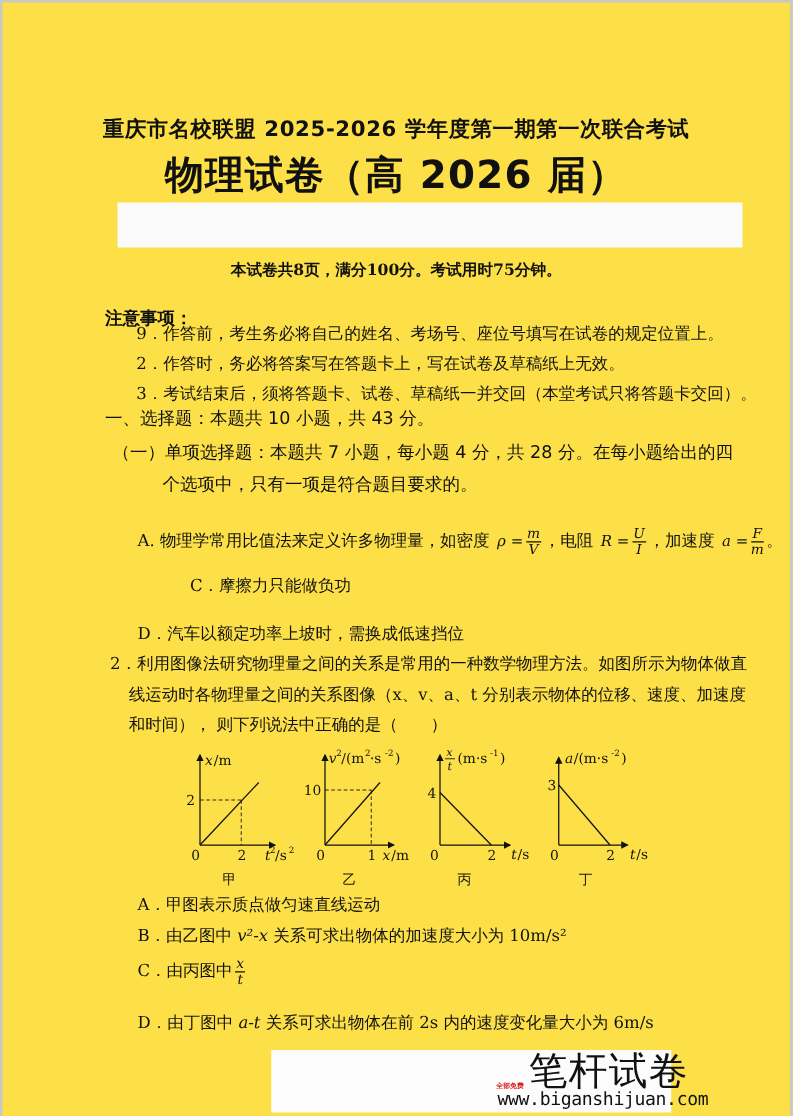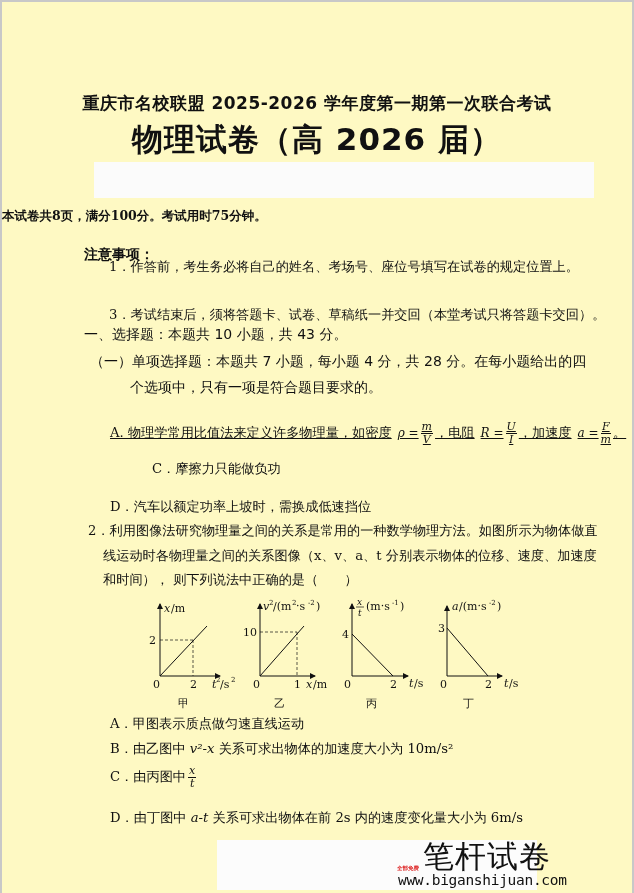--- a/index.html
+++ b/index.html
@@ -1,23 +1,23 @@
 <!DOCTYPE html>
 <html><head>
 <meta charset="utf-8">
 <style>
   * { box-sizing: border-box; margin: 0; padding: 0; }
   html, body { width: 634px; height: 893px; background: #c8c8c8; overflow: hidden; }
   body { position: relative; font-family: "DejaVu Serif", "Liberation Serif", serif; color: #111; }
-  .page { position: absolute; left: 2px; top: 2px; width: 630px; height: 891px; background: #fef9c3; }
+  .page { position: absolute; left: 2px; top: 2px; width: 630px; height: 891px; background: #fde047; }
   .abs { position: absolute; white-space: nowrap; }
   .subtitle { top: 90px; left: 0; width: 630px; text-align: center; font-family: "DejaVu Sans", sans-serif; font-size: 17px; font-weight: bold; letter-spacing: 0.5px; }
   .title { top: 117px; left: 0; width: 630px; text-align: center; font-family: "DejaVu Sans", sans-serif; font-size: 31px; font-weight: bold; letter-spacing: 1px; }
   .grey-band { position: absolute; left: 92px; top: 160px; width: 500px; height: 36px; background: #fbfbfb; }
-  .info { top: 206px; left: 0; width: 630px; text-align: left; font-size: 12.5px; font-weight: bold; }
+  .info { top: 206px; left: 0; width: 630px; text-align: center; font-size: 12.5px; font-weight: bold; }
   .notice-h { top: 231px; left: 82px; font-size: 14px; font-weight: bold; font-family: "DejaVu Sans", sans-serif; margin-top: 13px; }
   .text { font-size: 13.2px; }
   .sec { font-family: "DejaVu Sans", sans-serif; font-size: 14px; }
   .frac { display: inline-block; vertical-align: middle; text-align: center; font-style: italic; font-size: 11px; line-height: 12px; margin: 0 2px; }
   .frac .num { display: block; border-bottom: 1px solid #111; padding: 0 1px; }
   .frac .den { display: block; }
   .it { font-style: italic; }
   .graphs { position: absolute; left: 128px; top: 592px; width: 420px; height: 118px; }
   .watermark-band { position: absolute; left: 215px; top: 838px; width: 320px; height: 50px; background: #fcfcfc; }
   .wm-title { top: 834px; left: 421px; font-family: "DejaVu Sans", sans-serif; font-size: 31px; color: #111; letter-spacing: 1px; }
@@ -28,28 +28,29 @@
 <body>
 
 <div class="page">
 
   <div class="abs subtitle">重庆市名校联盟 2025-2026 学年度第一期第一次联合考试</div>
   <div class="abs title">物理试卷（高 2026 届）</div>
   <div class="grey-band"></div>
   <div class="abs info">本试卷共8页，满分100分。考试用时75分钟。</div>
 
   <div class="abs notice-h">注意事项：</div>
-  <div class="abs text" style="top:256px;left:107px;">1．作答前，考生务必将自己的姓名、考场号、座位号填写在试卷的规定位置上。</div>
+  <div class="abs text" style="top:256px;left:107px;">9．作答前，考生务必将自己的姓名、考场号、座位号填写在试卷的规定位置上。</div>
+  <div class="abs text" style="top:280px;left:107px;">2．作答时，务必将答案写在答题卡上，写在试卷及草稿纸上无效。</div>
   <div class="abs text" style="top:304px;left:107px;">3．考试结束后，须将答题卡、试卷、草稿纸一并交回（本堂考试只将答题卡交回）。</div>
 
   <div class="abs sec" style="top:324px;left:82px;">一、选择题：本题共 10 小题，共 43 分。</div>
   <div class="abs sec" style="top:351px;left:88px;">（一）单项选择题：本题共 7 小题，每小题 4 分，共 28 分。在每小题给出的四</div>
   <div class="abs sec" style="top:377px;left:128px;">个选项中，只有一项是符合题目要求的。</div>
 
-  <div class="abs text" style="top:416px;left:108px;height:30px;display:flex;align-items:center;text-decoration:underline;">
+  <div class="abs text" style="top:416px;left:108px;height:30px;display:flex;align-items:center;">
     <span>A. 物理学常用比值法来定义许多物理量，如密度</span>
     <span class="it" style="margin-left:6px;font-size:12px;">ρ =</span>
     <span class="frac">
         <span class="num">m</span>
         <span class="den">V</span>
       </span>
     <span>，电阻</span>
     <span class="it" style="margin-left:6px;font-size:12px;">R =</span>
     <span class="frac">
         <span class="num">U</span>

